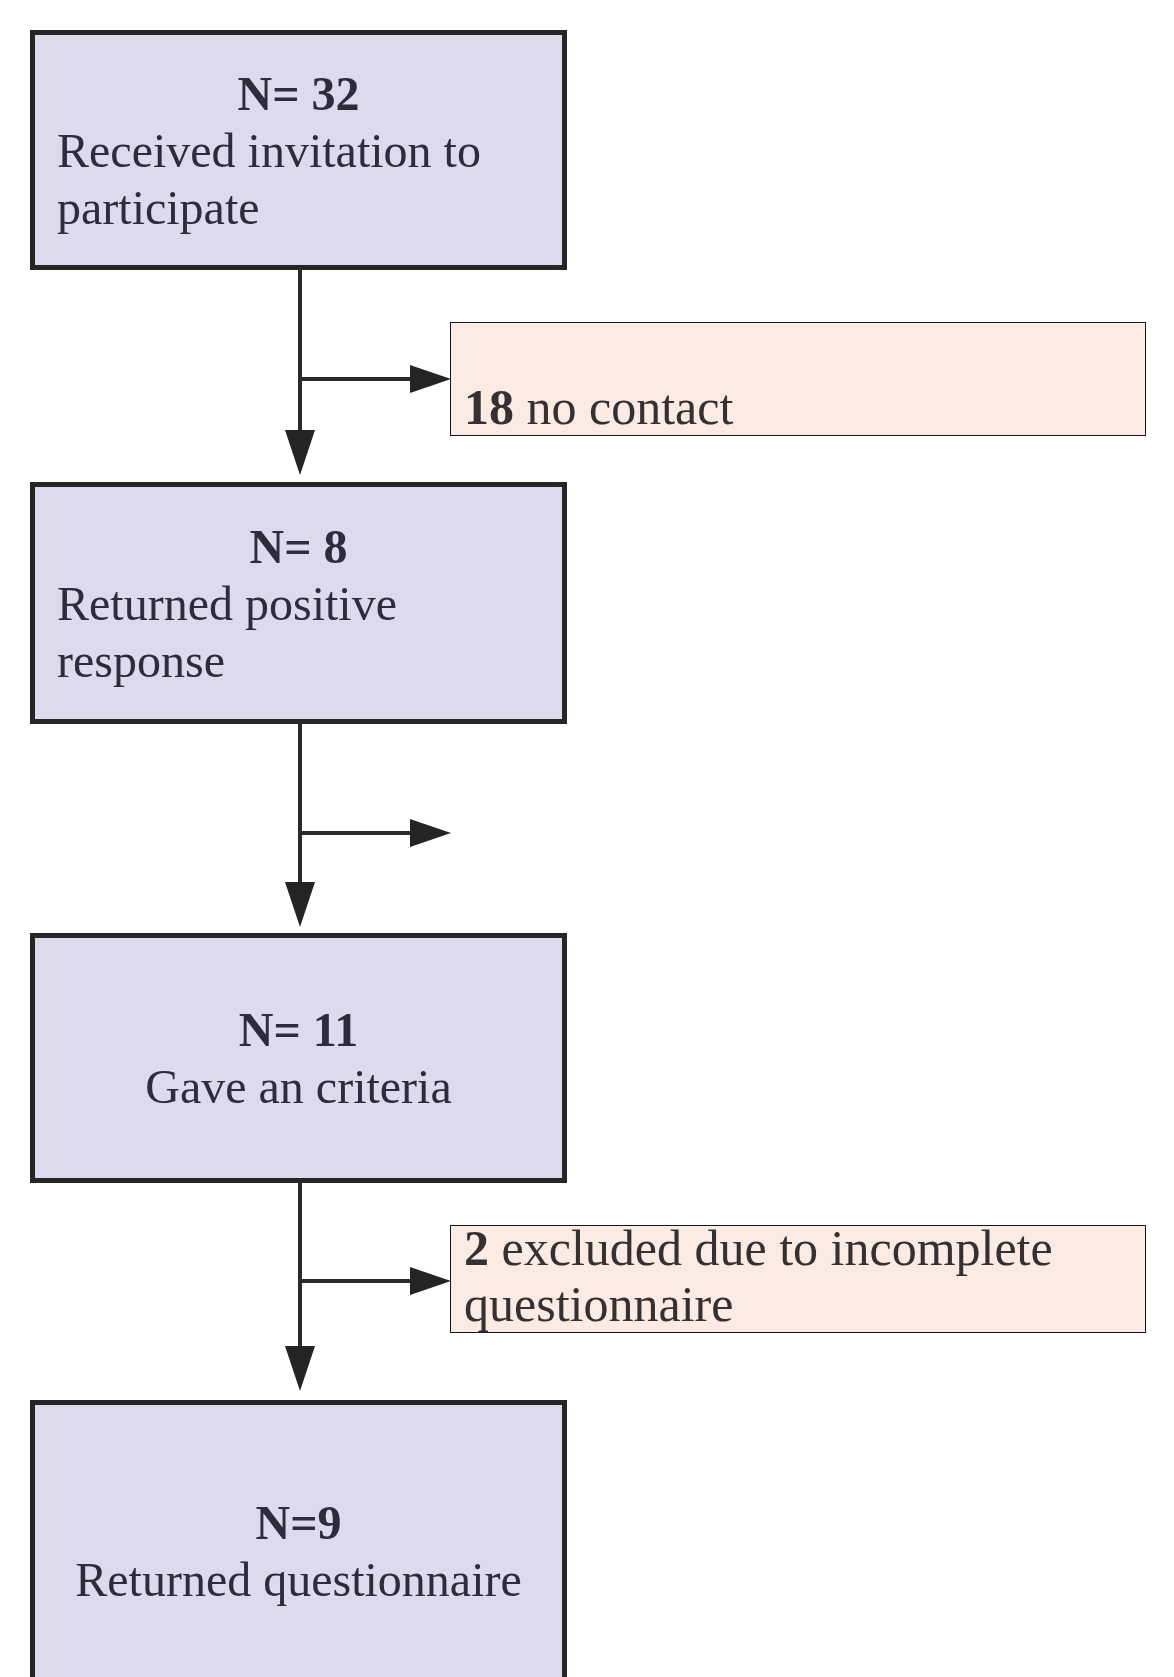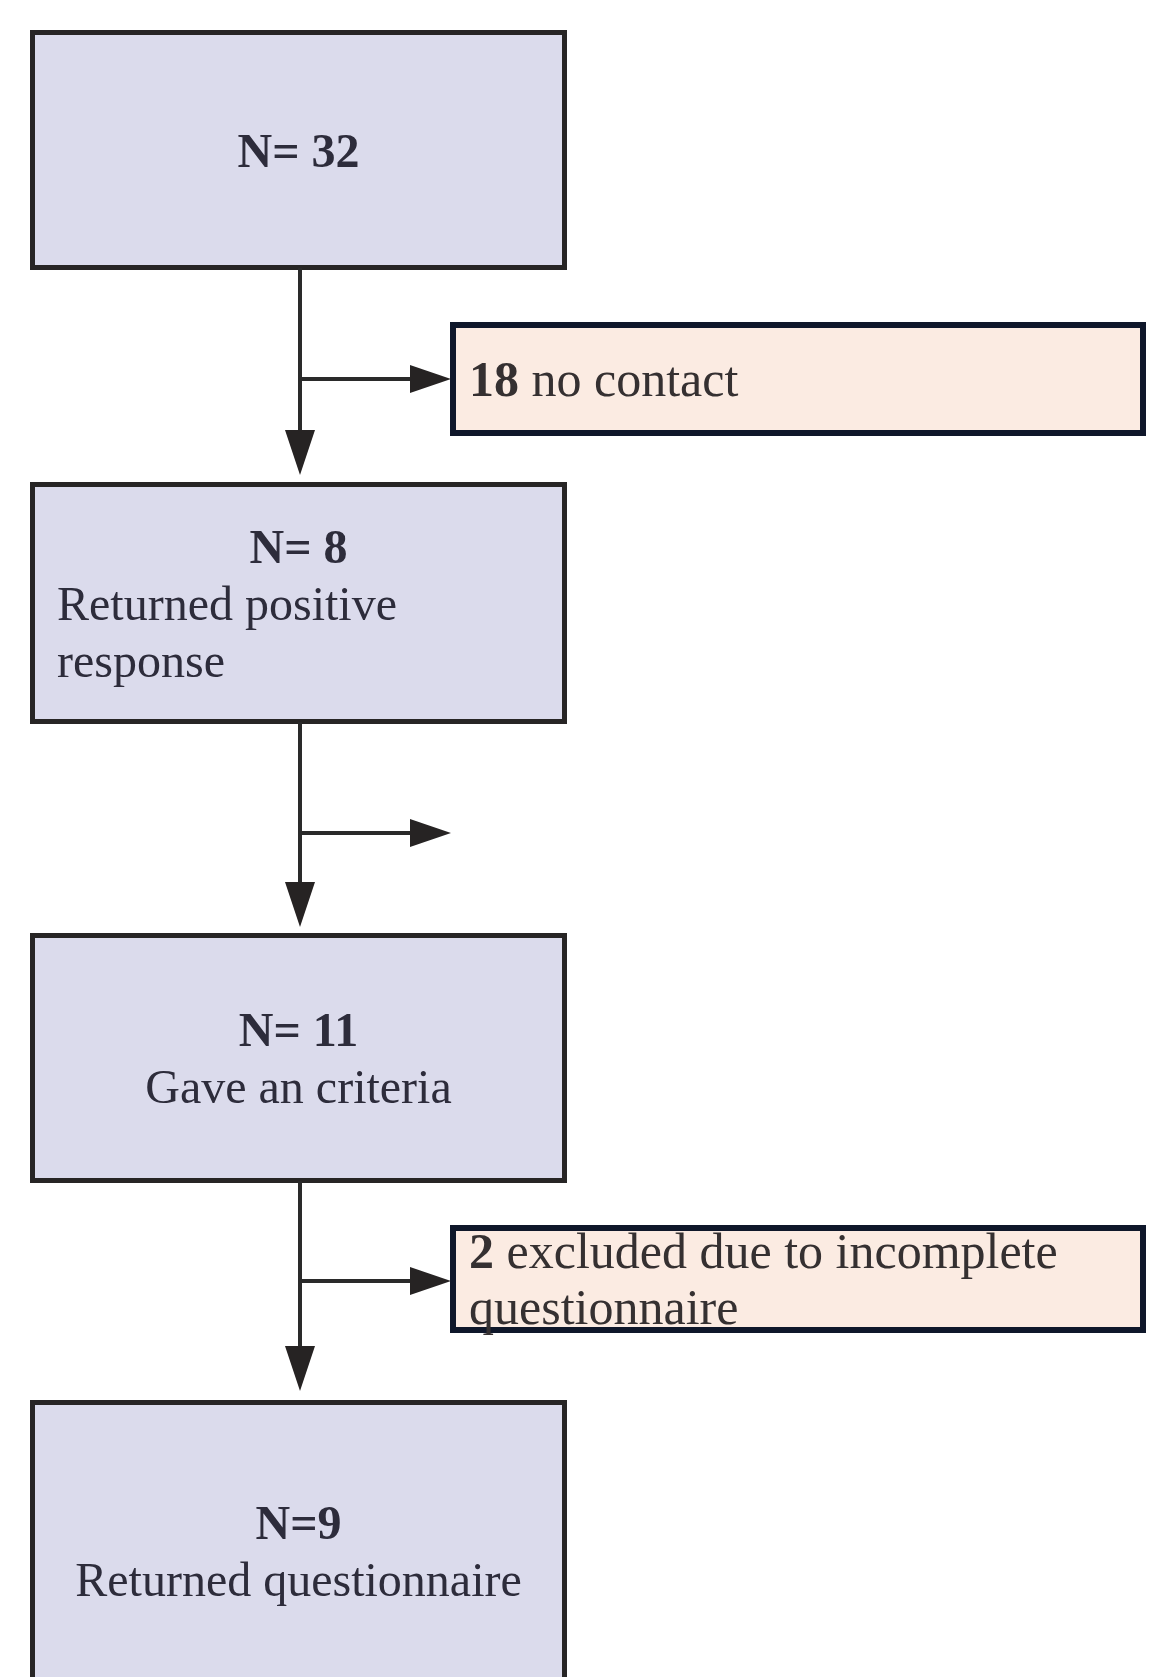--- a/index.html
+++ b/index.html
@@ -32,24 +32,24 @@
   }
   .main-box .nline { font-weight: 700; }
 
   
   .side-box {
     position: absolute;
     left: 450px;
     width: 696px;
     box-sizing: border-box;
     background: #fbebe2;
-    border: 6px solid #0f172a;
+    border: 1px solid #0f172a;
     display: flex;
     flex-direction: column;
-    justify-content: center;
+    justify-content: flex-end;
     color: #353031;
     font-size: 50px;
     line-height: 56px;
     padding: 0 14px 0 13px;
     text-align: left;
   }
   .side-box .sline { white-space: nowrap; }
   .side-box .sline.wrap { white-space: normal; }
   .side-box b { font-weight: 700; }
 
@@ -108,20 +108,21 @@
   #hline-3 { top: 1279px; }
   #hhead-3 { top: 1267px; }
 </style>
 </head>
 <body>
 
 <div id="stage">
 
   <div class="main-box" id="main-box-1">
     <div class="nline">N= 32</div>
+    <div class="desc">Received invitation to participate</div>
   </div>
 
   <div class="main-box" id="main-box-2">
     <div class="nline">N= 8</div>
     <div class="desc">Returned positive response</div>
   </div>
 
   <div class="main-box" id="main-box-3">
     <div class="nline">N= 11</div>
     <div class="desc">Gave an criteria</div>

